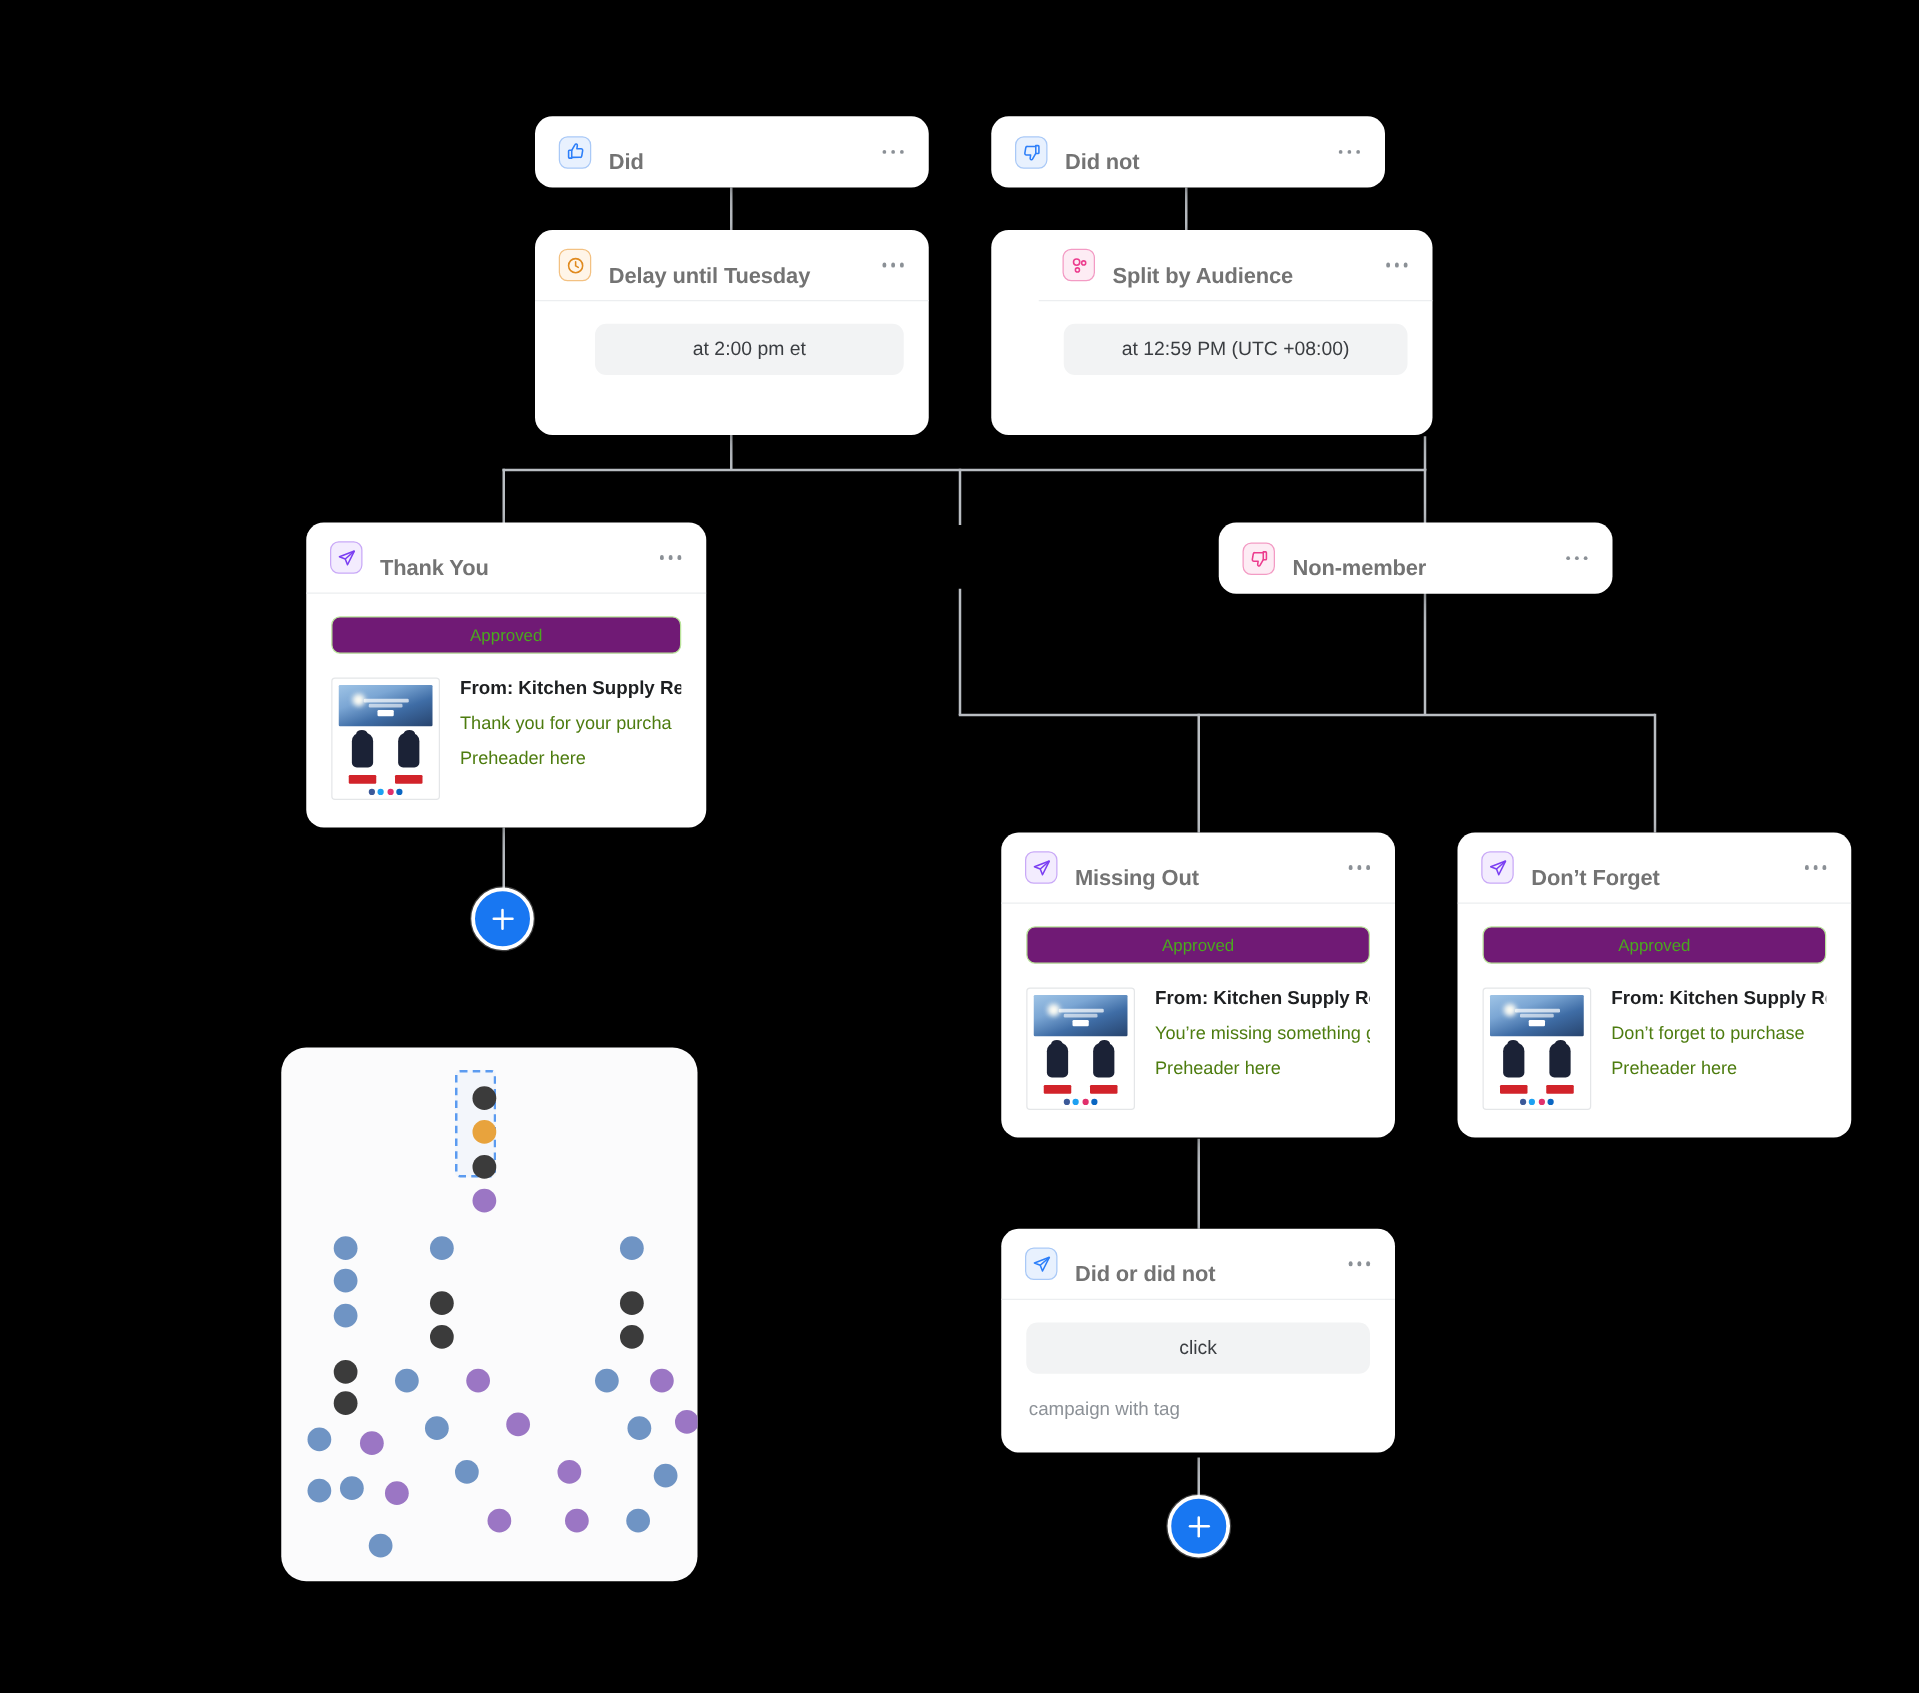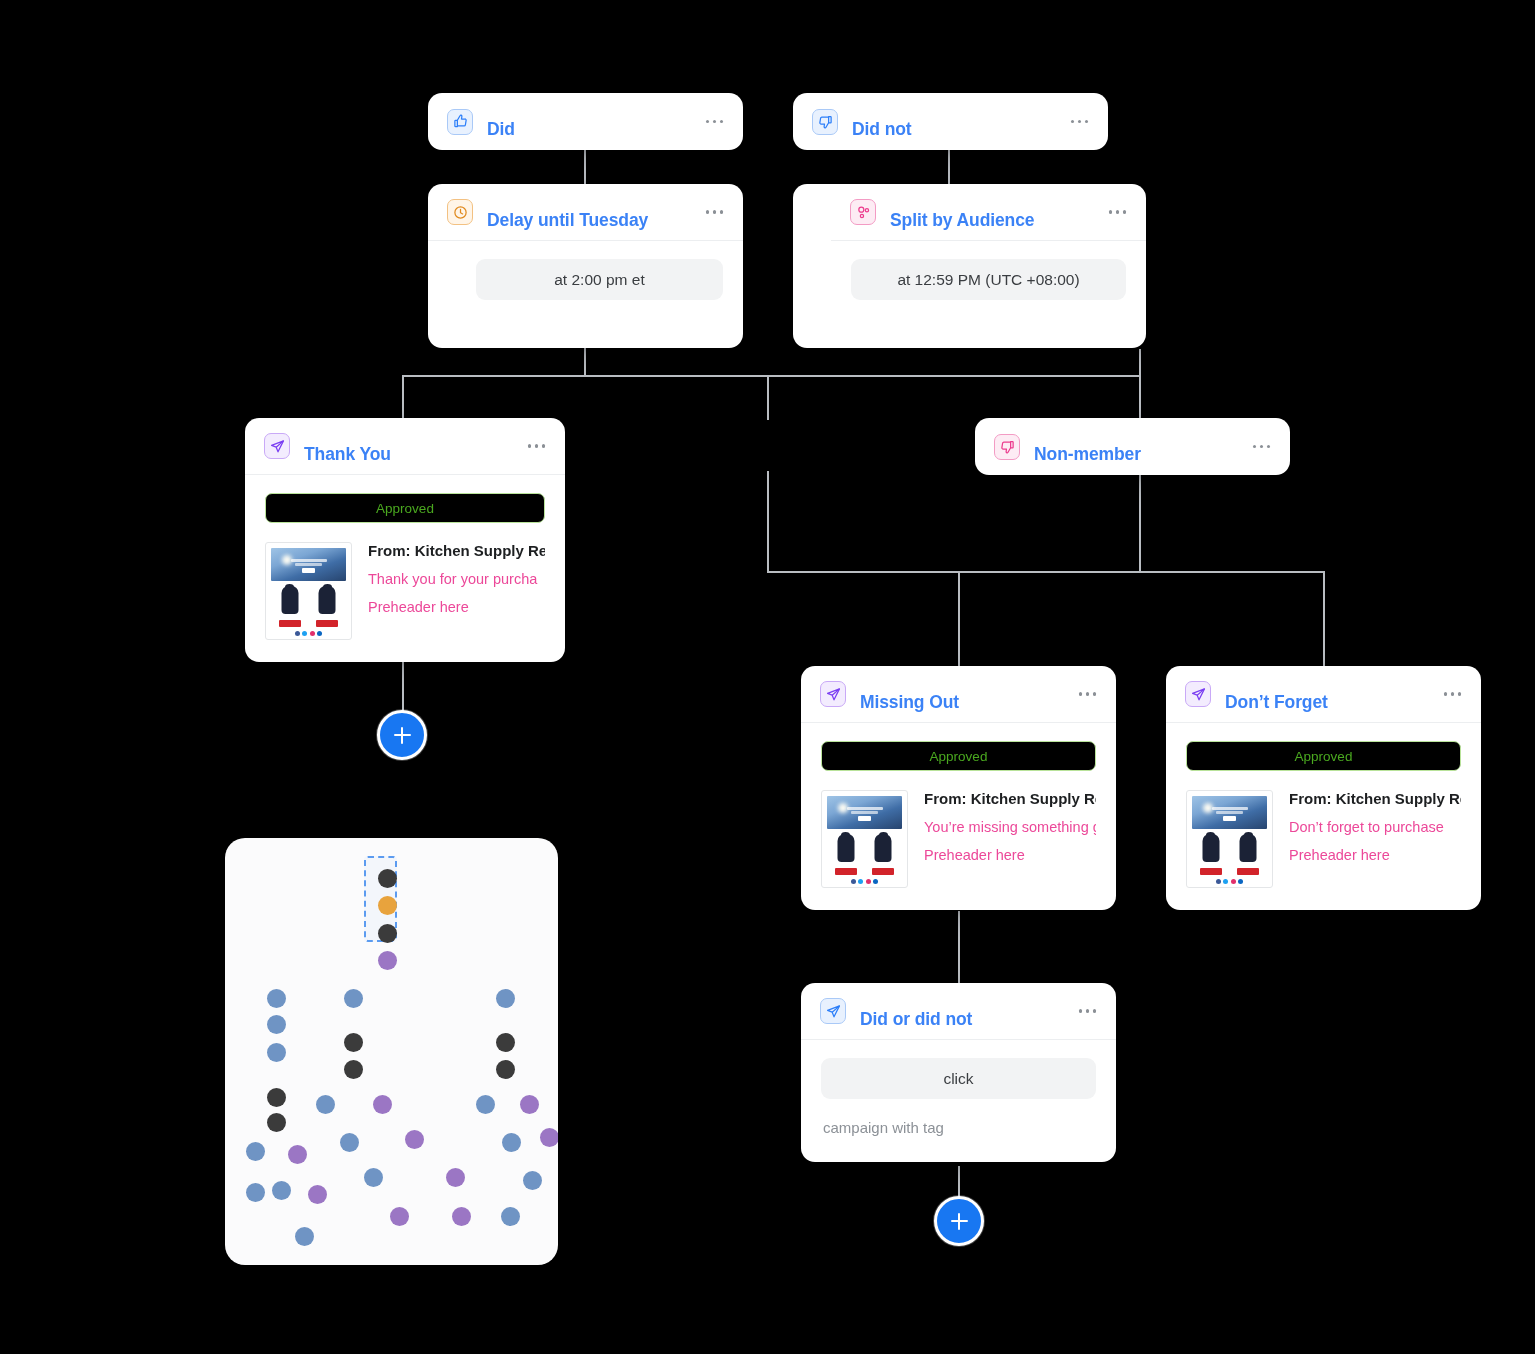--- a/index.html
+++ b/index.html
@@ -20,21 +20,21 @@
     position:absolute;background:#fff;border-radius:14px;
     box-shadow:0 2px 6px rgba(0,0,0,.16),0 8px 22px rgba(0,0,0,.22);
     overflow:hidden;
   }
   .card-head{
     display:flex;align-items:center;gap:14px;
     height:57px;padding:0 18px 0 19px;box-sizing:border-box;
   }
   .card.has-body .card-head{border-bottom:1px solid #eceef0;}
   .card-title{
-    font-size:17.5px;font-weight:700;color:#3b82f6;letter-spacing:-.1px;
+    font-size:17.5px;font-weight:700;color:#737373;letter-spacing:-.1px;
     white-space:nowrap;flex:1 1 auto;margin-top:16px;
   }
   .dots{
     display:flex;gap:3.5px;align-items:center;flex:0 0 auto;cursor:pointer;
     padding:4px 2px;
   }
   .dots i{width:3.5px;height:3.5px;border-radius:50%;background:#8b9096;display:block;}
 
   
   .chip{
@@ -50,36 +50,36 @@
   
   .card-body{padding:18px 20px 22px;}
   .pill{
     background:#f2f3f4;border-radius:9px;height:41px;
     display:flex;align-items:center;justify-content:center;
     font-size:15.5px;color:#3a3d41;
   }
   .sub-note{font-size:15px;color:#8c9197;margin-top:20px;padding-left:2px;}
 
   .approved{
-    border:1px solid #b9e39a;background:#000000;border-radius:7px;height:28px;
+    border:1px solid #b9e39a;background:#701a75;border-radius:7px;height:28px;
     display:flex;align-items:center;justify-content:center;
     font-size:13.5px;color:#4aa81f;
   }
 
   .mailrow{display:flex;gap:16px;margin-top:19px;}
   .thumb{
     width:85px;height:96px;flex:0 0 auto;border:1px solid #e4e6e8;border-radius:3px;
     background:#fff;overflow:hidden;position:relative;
   }
   .mailtext{flex:1 1 auto;min-width:0;overflow:hidden;}
   .mailtext .from{
     font-size:15px;font-weight:700;color:#1d1f21;white-space:nowrap;
   }
   .mailtext .subj,.mailtext .pre{
-    font-size:14.5px;color:#ec4899;white-space:nowrap;margin-top:12px;
+    font-size:14.5px;color:#4d7c0f;white-space:nowrap;margin-top:12px;
   }
 
   
   .th-hero{position:absolute;left:5px;top:5px;right:5px;height:33px;border-radius:1px;
     background:linear-gradient(160deg,#9fc4e6 0%,#7ba6d4 32%,#3f6da6 62%,#27446e 100%);}
   .th-hero::after{content:"";position:absolute;left:14%;top:20%;width:10px;height:10px;border-radius:50%;
     background:#fdfcf3;filter:blur(2px);}
   .th-hero .hl{position:absolute;left:26%;top:34%;width:48%;height:3px;background:rgba(255,255,255,.72);border-radius:1px;}
   .th-hero .hl2{position:absolute;left:32%;top:45%;width:36%;height:3px;background:rgba(255,255,255,.62);border-radius:1px;}
   .th-hero .btn{position:absolute;left:41%;top:60%;width:17%;height:5px;background:#fff;border-radius:1px;}

